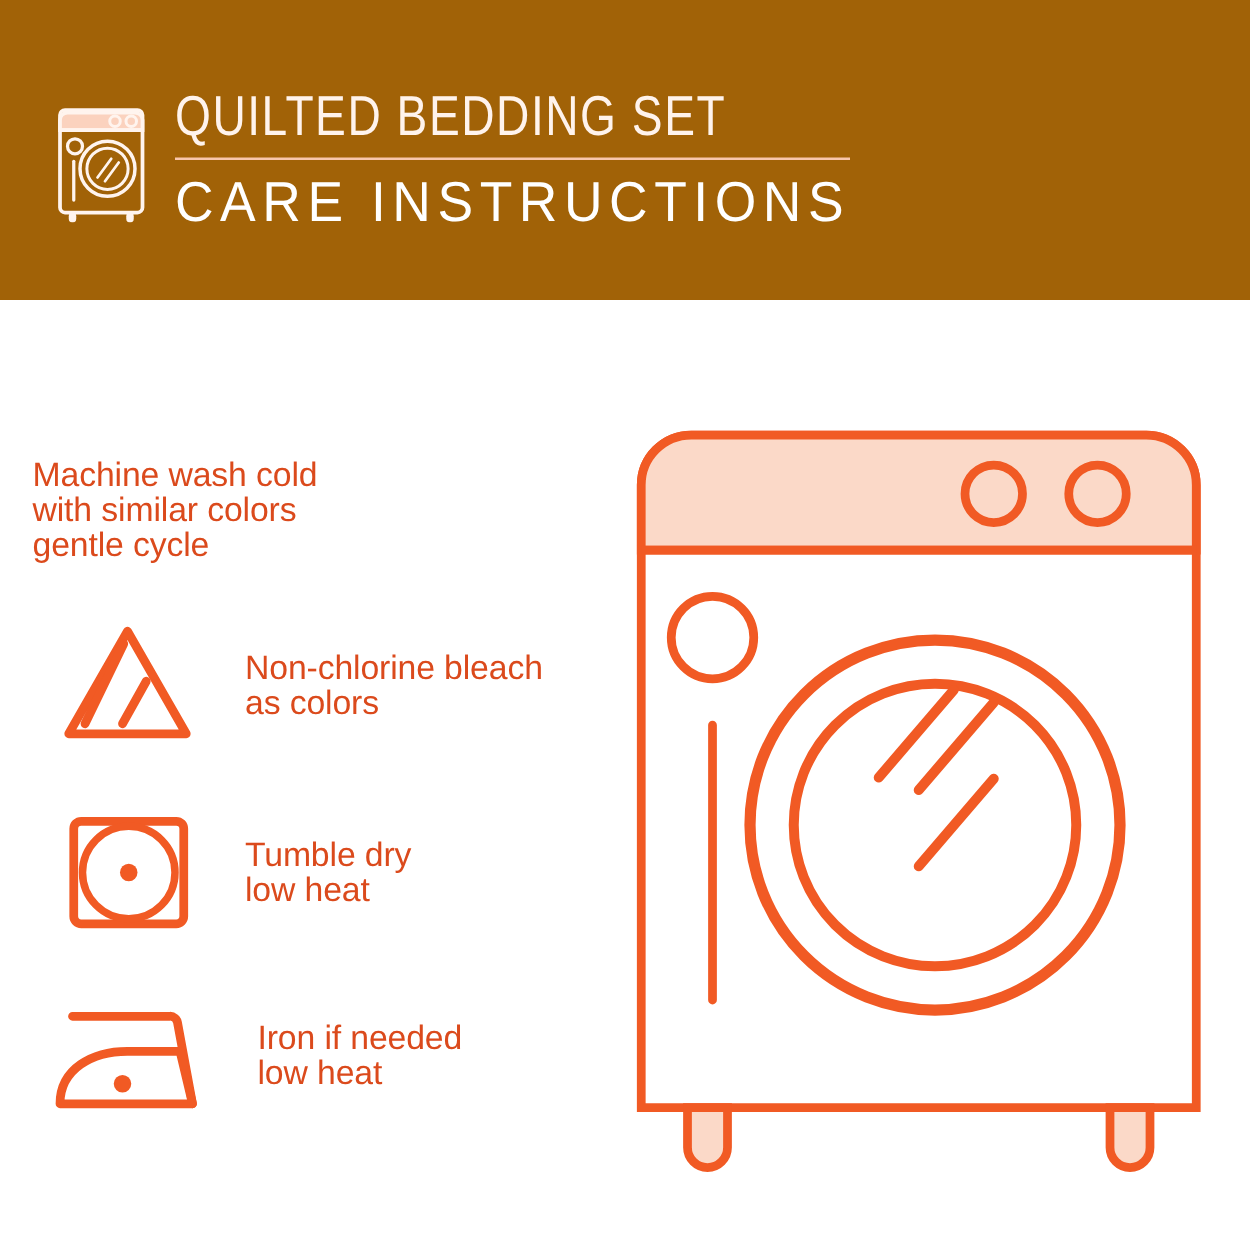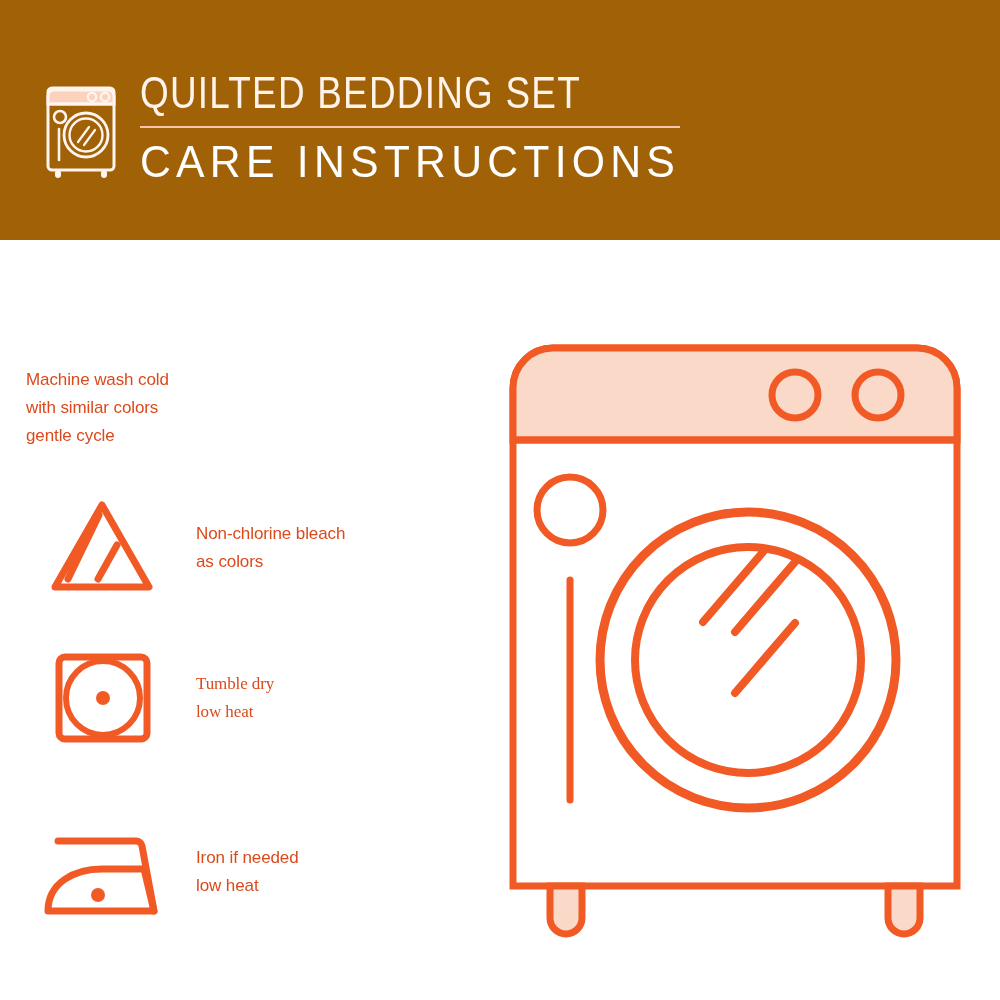--- a/index.html
+++ b/index.html
@@ -88,36 +88,36 @@
   .care-row {
     position:absolute;
     left:0;
     width:480px;
     display:flex;
     align-items:center;
   }
 
   .care-row.r0 { top:108px; height:120px; }
   .care-row.r1 { top:248px; height:120px; }
-  .care-row.r2 { top:398px; height:120px;font-family:Liberation Serif, serif; }
-  .care-row.r3 { top:572px; height:120px; }
+  .care-row.r2 { top:398px; height:120px; }
+  .care-row.r3 { top:544px; height:120px;gap:10px; }
 
   .care-icon {
     width:130px;
     min-width:130px;
     height:120px;
     margin-left:40px;
     display:flex;
     align-items:center;
     justify-content:center;
   }
 
   .care-text {
     color:#DB4A1C;
-    font-size:17px;
+    font-size:27px;
     line-height:28px;
     letter-spacing:-0.1px;
     margin-left:26px;
     white-space:pre-line;
   }
 
   
   .machine {
     position:absolute;
     left:495px;

